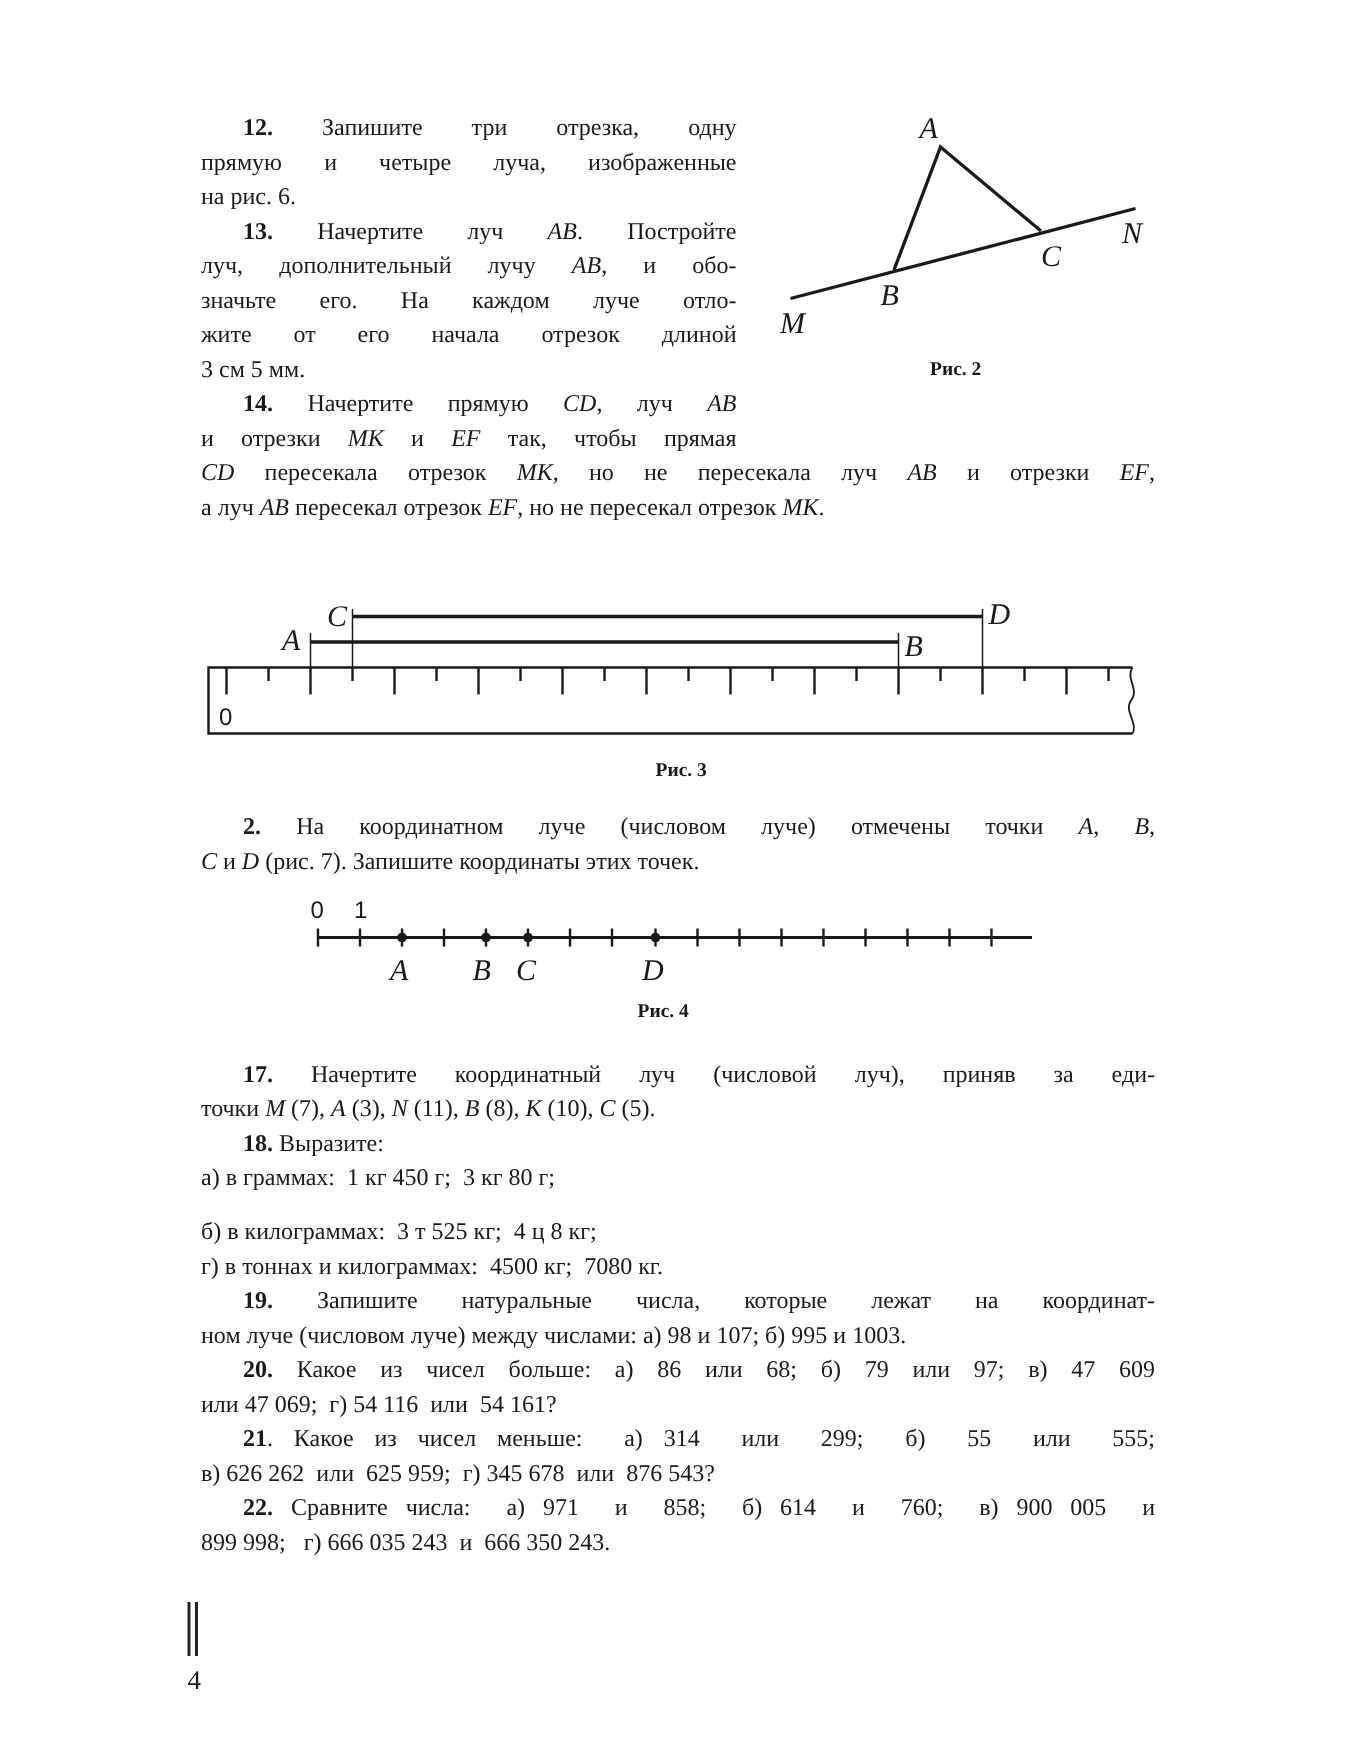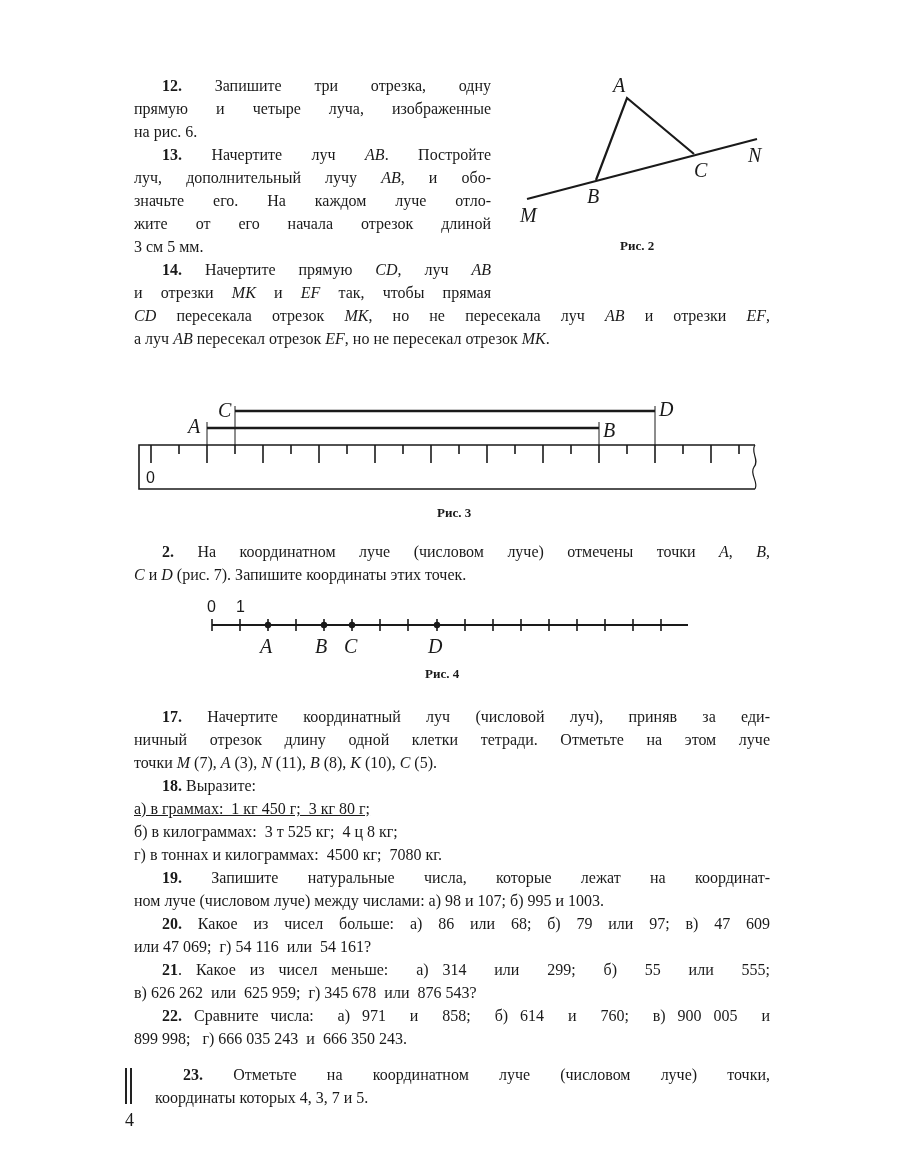--- a/index.html
+++ b/index.html
@@ -148,27 +148,26 @@
       <text x="315" y="58">B</text>
       <text x="344" y="58">C</text>
       <text x="428" y="58">D</text>
     </g>
   </svg>
   <div class="caption" style="left:425px; top:666px;">Рис. 4</div>
 
   <div class="txt" style="left:134px; top:705px; width:636px;">
     <div>
       <p class="p just-last"><span class="num">17.</span> <span>Начертите координатный луч (числовой луч), приняв за еди-</span></p>
-      <p class="p noind just-last">ничный отрезок длину одной клетки тетради. Отметьте на этом луче</p>
       <p class="p noind"><span>точки </span><i>M</i><span> (7), </span><i>A</i><span> (3), </span><i>N</i><span> (11), </span><i>B</i><span> (8), </span><i>K</i><span> (10), </span><i>C</i><span> (5).</span></p>
     </div>
     <div>
       <p class="p"><span class="num">18.</span> <span>Выразите:</span></p>
-      <p class="p noind" style="white-space:pre;text-decoration:underline;">а) в граммах:  1 кг 450 г;  3 кг 80 г;</p>
-      <p class="p noind" style="white-space:pre;">б) в килограммах:  3 т 525 кг;  4 ц 8 кг;</p>
+      <p class="p noind" style="white-space:pre;">а) в граммах:  1 кг 450 г;  3 кг 80 г;</p>
+      <p class="p noind" style="white-space:pre;margin-top:13px;">б) в килограммах:  3 т 525 кг;  4 ц 8 кг;</p>
       <p class="p noind" style="white-space:pre;">г) в тоннах и килограммах:  4500 кг;  7080 кг.</p>
     </div>
     <div>
       <p class="p just-last"><span class="num">19.</span> <span>Запишите натуральные числа, которые лежат на координат-</span></p>
       <p class="p noind">ном луче (числовом луче) между числами: а) 98 и 107; б) 995 и 1003.</p>
     </div>
     <div>
       <p class="p just-last"><span class="num">20.</span> <span>Какое из чисел больше: а) 86 или 68; б) 79 или 97; в) 47 609</span></p>
       <p class="p noind" style="white-space:pre;">или 47 069;  г) 54 116  или  54 161?</p>
     </div>
@@ -177,19 +176,15 @@
       <p class="p noind" style="white-space:pre;">в) 626 262  или  625 959;  г) 345 678  или  876 543?</p>
     </div>
     <div>
       <p class="p just-last" style="white-space:pre-wrap;"><span class="num">22.</span> <span>Сравните числа:  а) 971  и  858;  б) 614  и  760;  в) 900 005  и</span></p>
       <p class="p noind" style="white-space:pre;">899 998;   г) 666 035 243  и  666 350 243.</p>
     </div>
   </div>
 
   <div class="bar" style="left:125px; top:1068px; height:36px;"></div>
   <div class="bar" style="left:130px; top:1068px; height:36px;"></div>
-  <div class="txt" style="left:155px; top:1063px; width:615px;">
-    <p class="p just-last"><span class="num">23.</span> <span>Отметьте на координатном луче (числовом луче) точки,</span></p>
-    <p class="p noind">координаты которых 4, 3, 7 и 5.</p>
-  </div>
 
   <div class="txt" style="left:125px; top:1109px; font-size:18px;">4</div>
 </div>
 
 </body></html>

